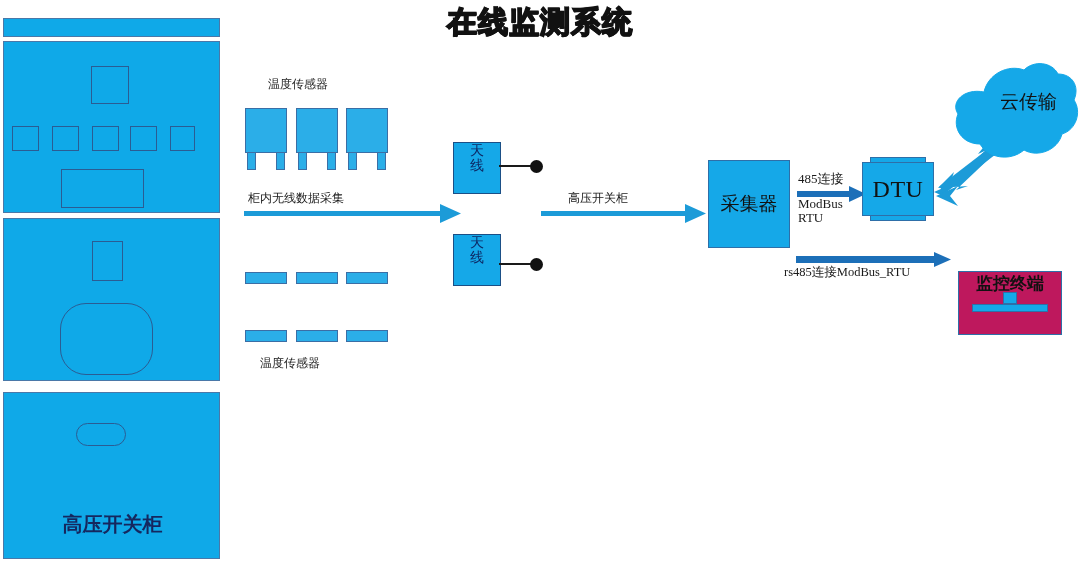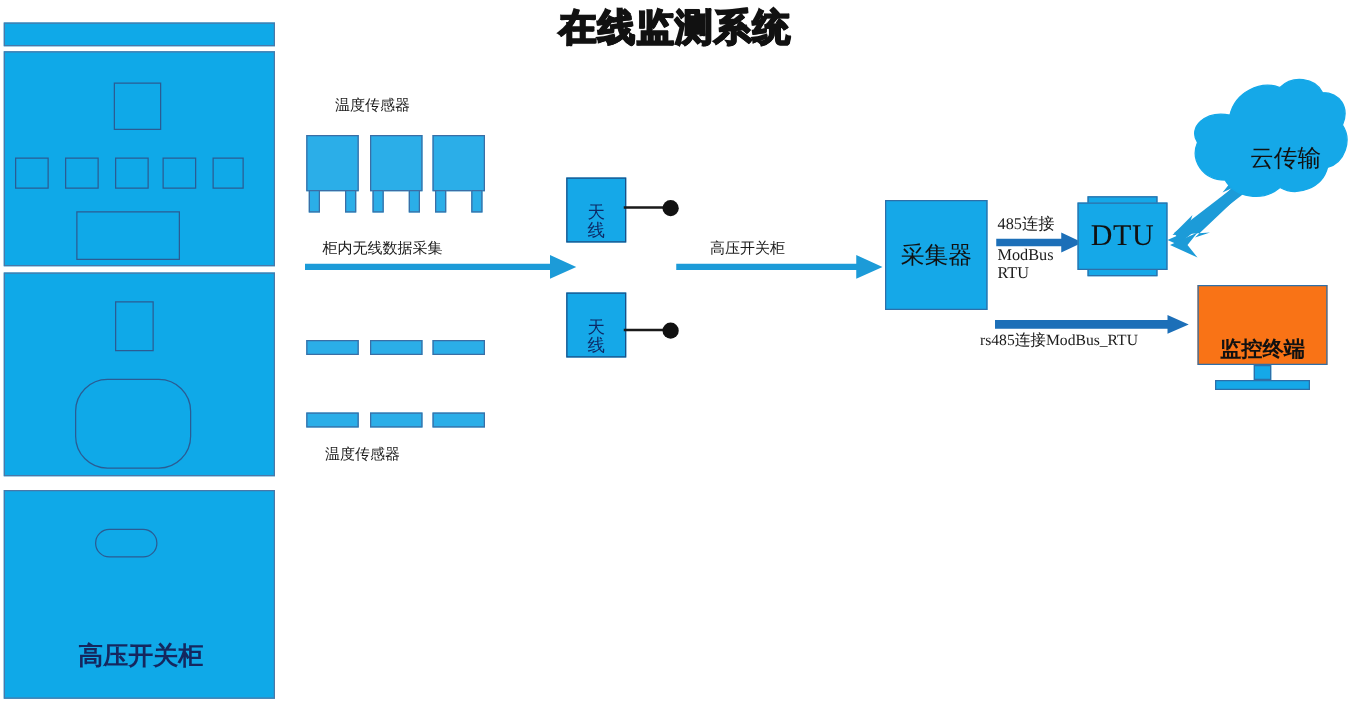--- a/index.html
+++ b/index.html
@@ -87,21 +87,21 @@
     color:#1a1a1a;
     white-space:nowrap;
   }
 
   
   .ant-box{
     background:#15A8E8;
     border:1px solid #1b4f86;
     box-sizing:border-box;
     display:flex;
-    align-items:flex-end;
+    align-items:flex-start;
     justify-content:center;
   }
   .ant-text{
     font-family:"Liberation Serif","DejaVu Serif",serif;
     font-size:14px;
     color:#0d2a66;
     line-height:15px;
     text-align:center;
     width:16px;
     word-break:break-all;
@@ -144,24 +144,24 @@
   }
   .dtu-text{
     font-family:"Liberation Serif","DejaVu Serif",serif;
     font-size:24px;
     color:#111;
     letter-spacing:0.5px;
   }
 
   
   .mon-screen{
-    background:#f97316;
+    background:#be185d;
     border:1px solid #2e6fa8;
     box-sizing:border-box;
-    display:flex;align-items:flex-end;justify-content:center;
+    display:flex;align-items:flex-start;justify-content:center;margin-top:43px;
   }
   .mon-text{
     font-family:"DejaVu Sans","Liberation Sans",sans-serif;
     font-weight:bold;
     font-size:17px;
     color:#111;
     white-space:nowrap;
   }
   .mon-neck{background:#15A8E8;border:1px solid #2e6fa8;box-sizing:border-box;}
   .mon-base{background:#15A8E8;border:1px solid #2e6fa8;box-sizing:border-box;}
@@ -224,21 +224,21 @@
       <div class="abs sensor-leg" style="left:31px;top:44px;width:9px;height:18px;"></div>
     </div>
 
     <div class="abs" style="left:101px;top:0;width:42px;height:62px;">
       <div class="abs sensor-body" style="left:0;top:0;width:42px;height:45px;"></div>
       <div class="abs sensor-leg" style="left:2px;top:44px;width:9px;height:18px;"></div>
       <div class="abs sensor-leg" style="left:31px;top:44px;width:9px;height:18px;"></div>
     </div>
   </div>
 
-  <div class="abs lbl" style="left:258px;top:190px;">柜内无线数据采集</div>
+  <div class="abs lbl" style="left:248px;top:190px;">柜内无线数据采集</div>
   <svg class="abs" style="left:244px;top:202px;" width="218" height="24" viewBox="0 0 218 24">
     <path d="M0 9 H196 V2 L217 11.5 L196 21 V14 H0 Z" fill="#1C9BD8"></path>
   </svg>
 
   <div class="abs" style="left:245px;top:272px;width:145px;height:78px;">
     <div class="abs sensor-bar" style="left:0;top:0;width:42px;height:12px;"></div>
     <div class="abs sensor-bar" style="left:51px;top:0;width:42px;height:12px;"></div>
     <div class="abs sensor-bar" style="left:101px;top:0;width:42px;height:12px;"></div>
 
     <div class="abs sensor-bar" style="left:0;top:58px;width:42px;height:12px;"></div>
@@ -301,21 +301,21 @@
     <path d="M4 56 L26 46 L18 56 L26 66 Z" fill="#1C9BD8"></path>
     <path d="M68 4 L46 14 L54 4 L46 -6 Z" fill="#1C9BD8"></path>
   </svg>
 
   <svg class="abs" style="left:948px;top:58px;" width="132" height="110" viewBox="0 0 132 110">
     <path d="M36 34 C40 16, 60 6, 76 12 C86 2, 104 4, 110 16
              C124 16, 132 28, 126 42 C134 54, 128 72, 114 76
              C110 92, 90 100, 76 92 C62 104, 40 100, 32 86
              C14 86, 4 70, 10 56 C2 44, 16 30, 36 34 Z" fill="#15A8E8" stroke="#15A8E8" stroke-width="1"></path>
   </svg>
-  <div class="cloud-text abs" style="left:1000px;top:114px;">云传输</div>
+  <div class="cloud-text abs" style="left:1000px;top:89px;">云传输</div>
 
   <svg class="abs" style="left:796px;top:252px;" width="156" height="16" viewBox="0 0 156 16">
     <path d="M0 4 H138 V0 L155 7.5 L138 15 V11 H0 Z" fill="#1C6FB8"></path>
   </svg>
   <div class="abs lbl-xs" style="left:784px;top:264px;">rs485连接ModBus_RTU</div>
 
   <div class="abs" style="left:958px;top:228px;width:104px;height:88px;">
     <div class="abs mon-screen" style="left:0;top:0;width:104px;height:64px;">
       <span class="mon-text">监控终端</span>
     </div>

